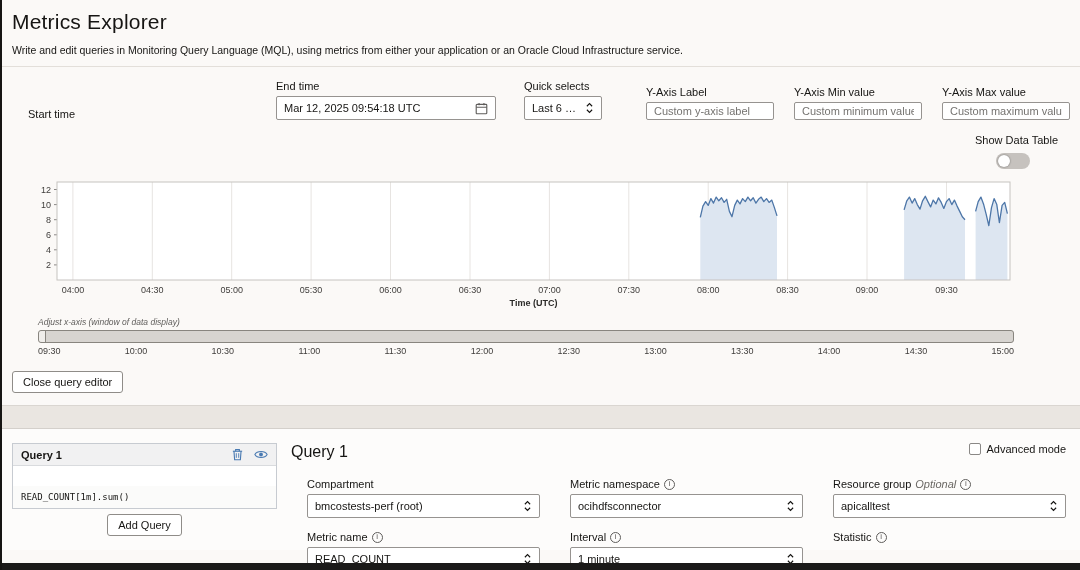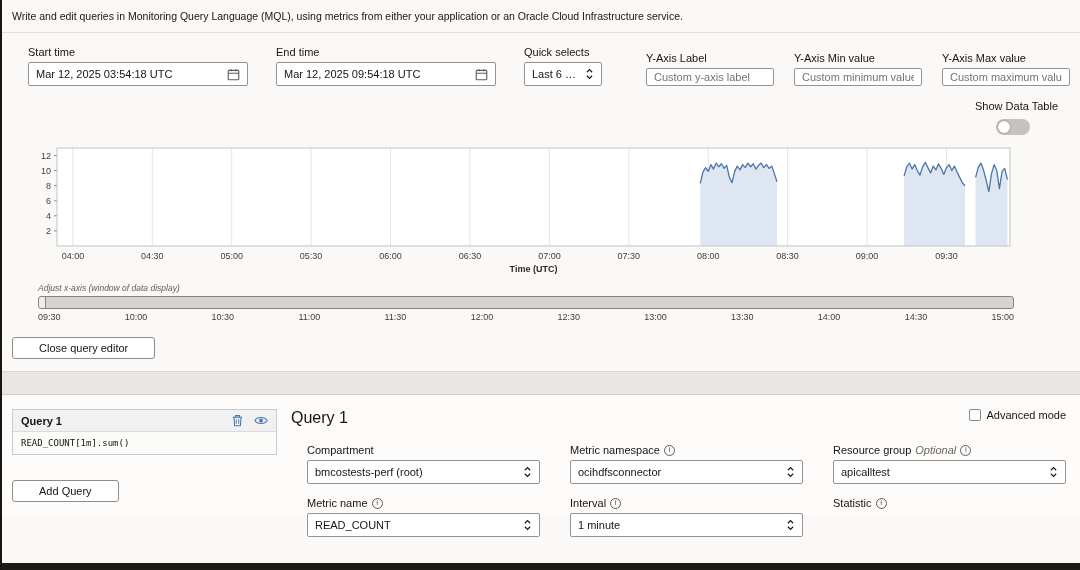--- a/index.html
+++ b/index.html
@@ -39,71 +39,61 @@
   #chart-svg text{font-family:"Liberation Sans",sans-serif;}
   #chart-svg .tick{font-size:9px;fill:#3f3d3b;}
   #chart-svg .axis-label{font-size:9px;font-weight:bold;fill:#2b2a28;}
 
   
   .adjust-label{margin:4px 0 3px 36px;font-size:8.5px;font-style:italic;color:#5f5d5b;}
   .slider{margin-left:36px;width:976px;height:13px;background:#d7d4d0;border:1px solid #88857f;border-radius:3px;position:relative;cursor:pointer;}
   .slider-handle{position:absolute;left:0;top:0;width:7px;height:100%;background:#efedea;border-right:1px solid #88857f;border-radius:3px 0 0 3px;}
   .slider-ticks{margin:3px 0 0 36px;width:976px;display:flex;justify-content:space-between;font-size:9px;color:#3f3d3b;}
 
-  .btn{font-size:11px;font-family:inherit;padding:4px 26px;border:1px solid #8f8c88;border-radius:3px;background:#fff;color:#161513;cursor:pointer;white-space:nowrap;}
+  .btn{font-size:11px;font-family:inherit;padding:4px 10px;border:1px solid #8f8c88;border-radius:3px;background:#fff;color:#161513;cursor:pointer;white-space:nowrap;}
   .close-btn{margin:15px 0 12px 10px;display:inline-block;}
 
   
   .band{height:24px;background:#eae6e1;border-top:1px solid #dad6d1;border-bottom:1px solid #d4d0cb;}
 
   
   .query-panel{background:#fdfcfb;display:flex;gap:14px;padding:14px 14px 0 10px;height:121px;}
   .left-col{width:265px;flex:none;display:flex;flex-direction:column;}
   .query-card{border:1px solid #c7cbd1;background:#fff;}
   .qc-head{display:flex;justify-content:space-between;align-items:center;background:#f1f1f2;padding:4px 8px;border-bottom:1px solid #d9dbde;}
   .qc-title{font-size:11px;font-weight:bold;color:#161513;}
   .qc-icons{display:flex;gap:10px;align-items:center;}
   .qc-icons .icon{cursor:pointer;}
-  .qc-code{font-family:"DejaVu Sans Mono",monospace;font-size:9px;color:#161513;padding:6px 8px;background:#fbfbfa;}
-  .addq-row{display:flex;justify-content:flex-start;margin-top:25px;}
+  .qc-code{font-family:"DejaVu Sans Mono",monospace;font-size:9px;color:#161513;padding:6px 8px;background:#fbfbfa;margin-top:20px;}
+  .addq-row{display:flex;justify-content:center;margin-top:5px;}
 
   .right-col{flex:1;display:flex;flex-direction:column;}
   .editor-head{display:flex;justify-content:space-between;align-items:flex-start;}
   .editor-head h2{font-size:16px;font-weight:400;color:#161513;}
   .adv{display:flex;align-items:center;gap:6px;font-size:11px;color:#161513;cursor:pointer;}
   .checkbox{width:12px;height:12px;border:1px solid #8a8886;border-radius:2px;background:#fff;display:inline-block;flex:none;}
   .form-grid{display:grid;grid-template-columns:repeat(3,1fr);column-gap:14px;row-gap:13px;margin-top:17px;}
   .info{width:11px;height:11px;border-radius:50%;border:1px solid #5f5d5b;color:#5f5d5b;font-size:8px;line-height:1;
     display:inline-flex;align-items:center;justify-content:center;flex:none;}
 
   .bottom-bar{position:absolute;left:0;right:0;bottom:0;height:7px;background:#1b1a19;}
 </style>
 </head>
 <body>
 
 <div class="app">
 
   <div class="hdr">
+    <h1>Metrics Explorer</h1>
     <p>Write and edit queries in Monitoring Query Language (MQL), using metrics from either your application or an Oracle Cloud Infrastructure service.</p>
   </div>
 
   <div class="controls">
     <div class="field w220">
       <label class="flabel">Start time</label>
-      <div class="inputbox">
-        <span>Mar 12, 2025 03:54:18 UTC</span>
-        <span class="icon">
-          <svg viewBox="0 0 16 16" width="13" height="13">
-              <rect x="1.5" y="3" width="13" height="11.5" rx="1" fill="none" stroke="#5f5d5b" stroke-width="1.4"></rect>
-              <line x1="1.5" y1="6.5" x2="14.5" y2="6.5" stroke="#5f5d5b" stroke-width="1.4"></line>
-              <line x1="5" y1="1.2" x2="5" y2="4" stroke="#5f5d5b" stroke-width="1.4"></line>
-              <line x1="11" y1="1.2" x2="11" y2="4" stroke="#5f5d5b" stroke-width="1.4"></line>
-            </svg>
-        </span>
-      </div>
     </div>
     <div class="field w220">
       <label class="flabel">End time</label>
       <div class="inputbox">
         <span>Mar 12, 2025 09:54:18 UTC</span>
         <span class="icon">
           <svg viewBox="0 0 16 16" width="13" height="13">
               <rect x="1.5" y="3" width="13" height="11.5" rx="1" fill="none" stroke="#5f5d5b" stroke-width="1.4"></rect>
               <line x1="1.5" y1="6.5" x2="14.5" y2="6.5" stroke="#5f5d5b" stroke-width="1.4"></line>
               <line x1="5" y1="1.2" x2="5" y2="4" stroke="#5f5d5b" stroke-width="1.4"></line>

